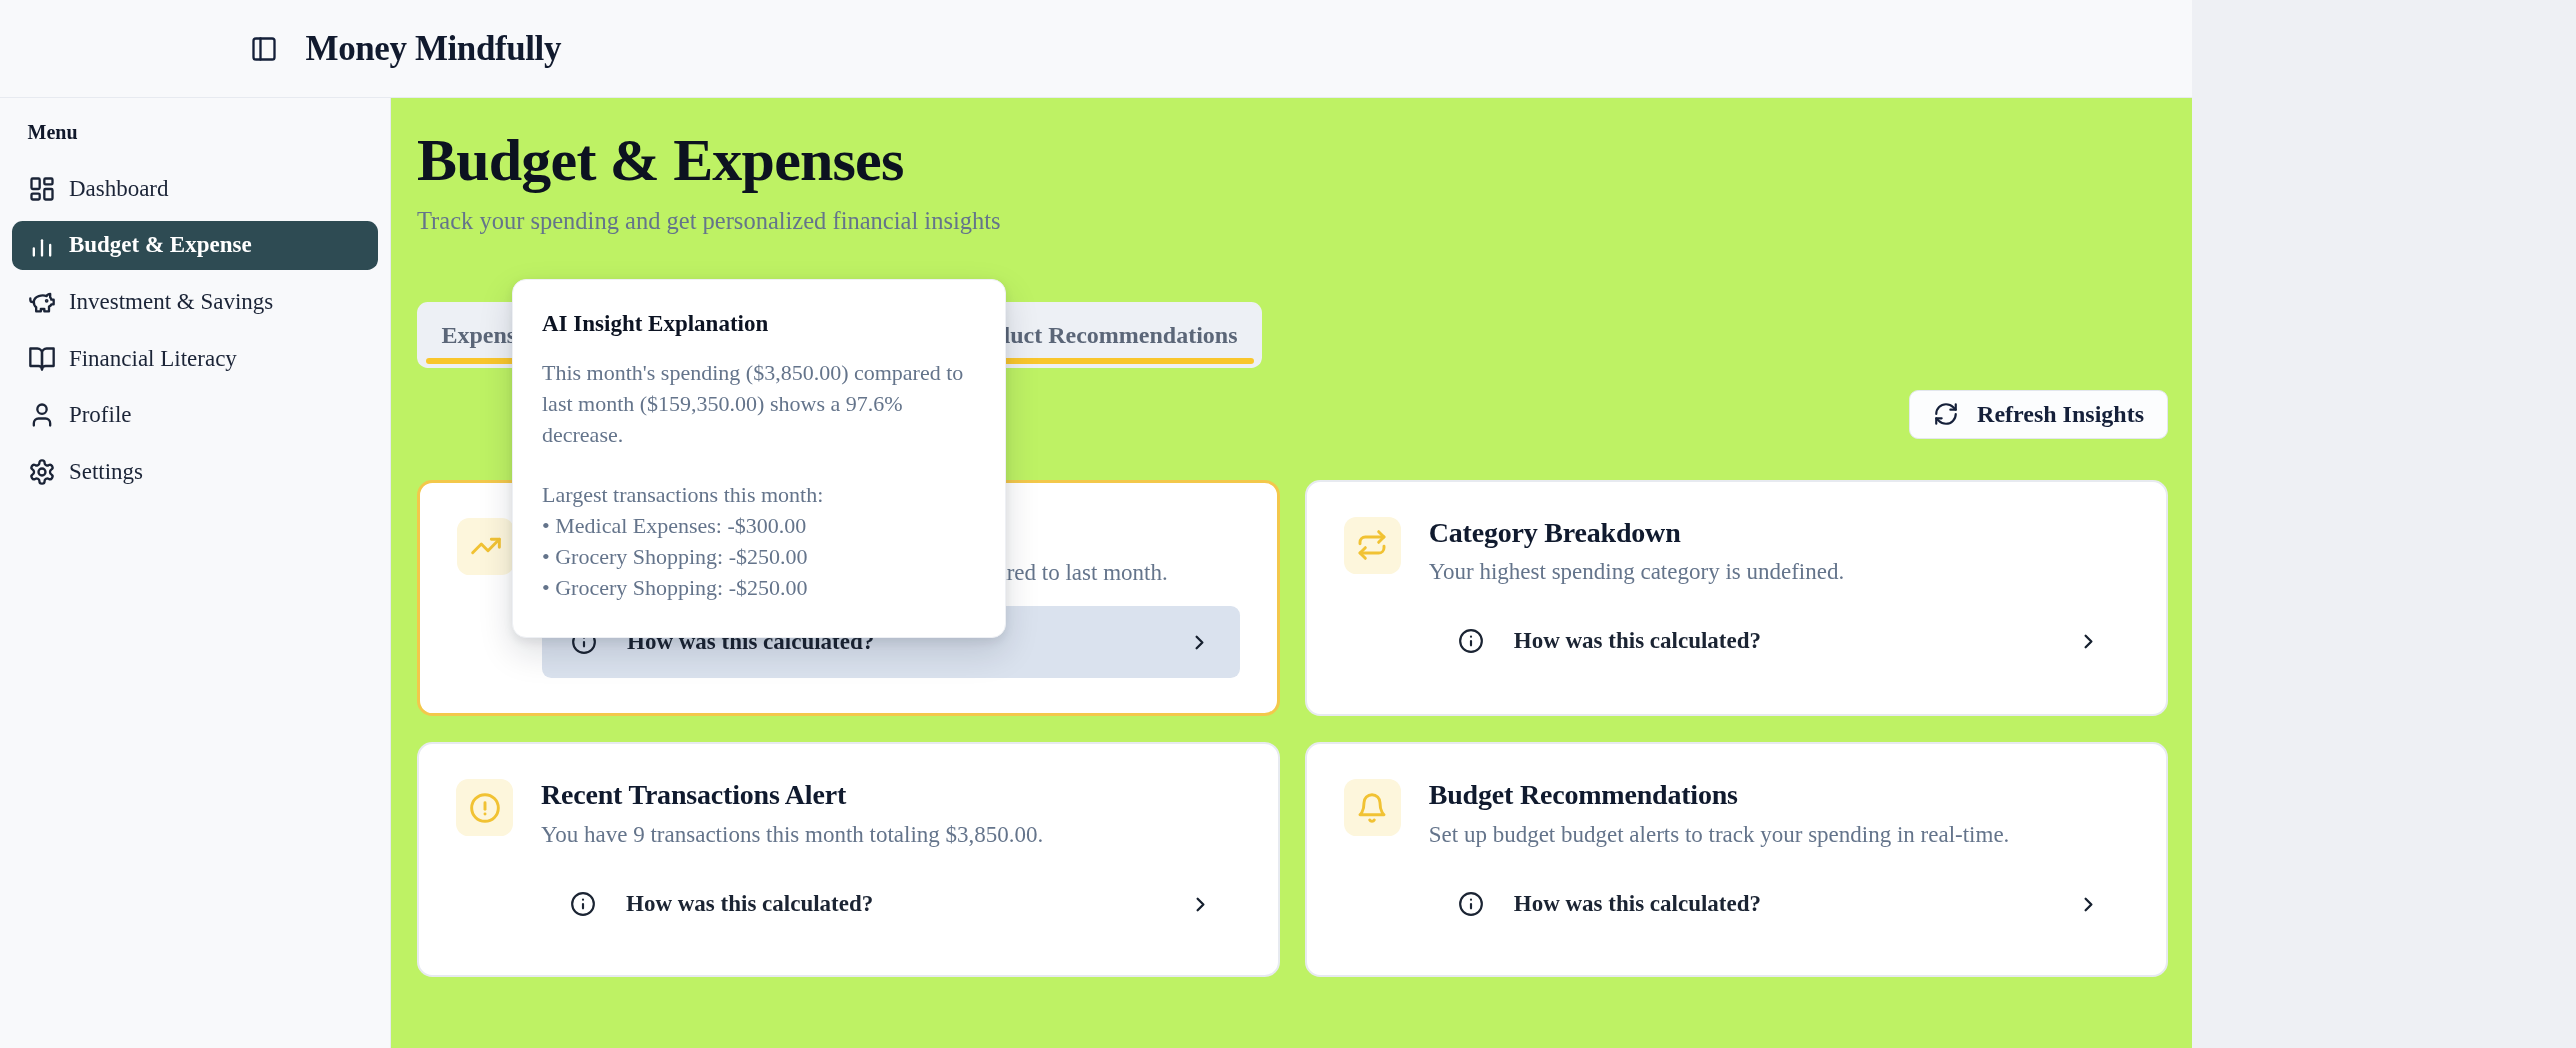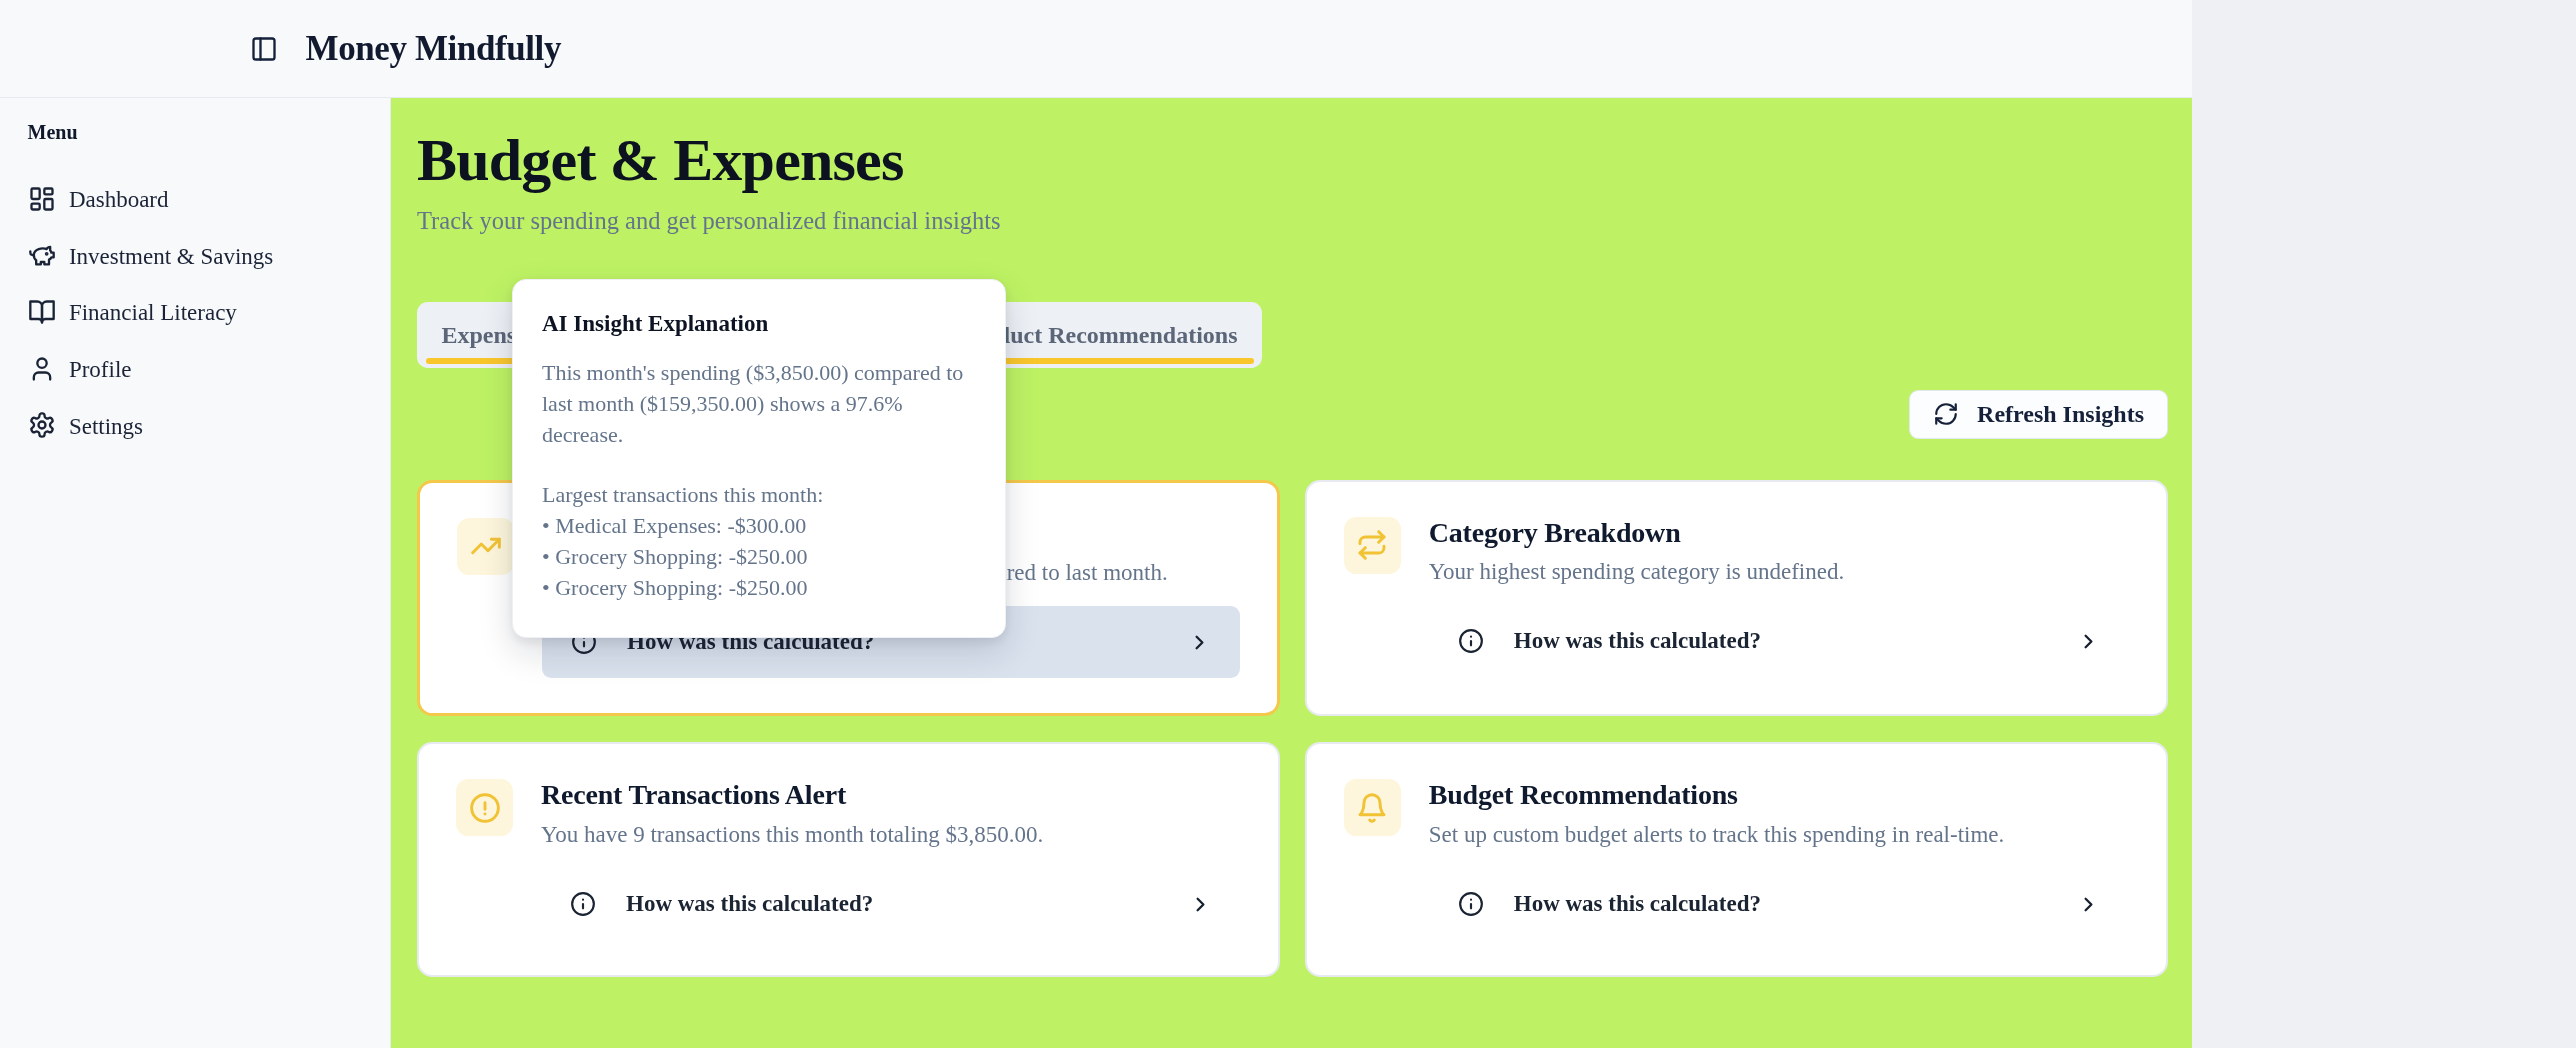--- a/index.html
+++ b/index.html
@@ -27,21 +27,21 @@
   }
 
   
   .body { display:flex; height:951px; }
   .sidebar {
     width:391px; flex:0 0 391px; border-right:1.5px solid #e7eaf0; background:#f8f9fb;
     padding:23px 12.3px 0 12.3px;
   }
   .menu-label { font-size:20px; font-weight:bold; color:#10182b; margin:0 0 20px 15.3px; }
   .nav-item {
-    display:flex; align-items:flex-end; height:49px; margin-bottom:7.7px; border-radius:10.7px;
+    display:flex; align-items:center; height:49px; margin-bottom:7.7px; border-radius:10.7px;
     padding:0 0 0 15.3px; cursor:pointer; color:#1b2437; font-size:23px;
   }
   .nav-item .nav-icon { width:29px; height:29px; margin-right:12.3px; display:flex; align-items:center; }
   .nav-item .nav-icon svg { width:28px; height:28px; }
   .nav-item.active { background:#2e4b53; color:#ffffff; font-weight:bold; }
 
   
   .main { flex:1; padding:31px 24px 0 26px; }
   .page-title { font-size:60px; font-weight:bold; color:#0c1220; letter-spacing:-0.8px; line-height:1.05; }
   .page-subtitle { margin-top:15.3px; font-size:24.5px; color:#64748b; }
@@ -131,20 +131,30 @@
           <svg viewBox="0 0 24 24" fill="none" stroke="currentColor" stroke-width="2" stroke-linecap="round" stroke-linejoin="round">
               <rect x="3" y="3" width="7" height="9" rx="1"></rect>
               <rect x="14" y="3" width="7" height="5" rx="1"></rect>
               <rect x="14" y="12" width="7" height="9" rx="1"></rect>
               <rect x="3" y="16" width="7" height="5" rx="1"></rect>
             </svg>
         </span>
         <span>Dashboard</span>
       </div>
 
+      <div class="nav-item active">
+        <span class="nav-icon">
+          <svg viewBox="0 0 24 24" fill="none" stroke="currentColor" stroke-width="2" stroke-linecap="round">
+              <path d="M5 21v-6"></path>
+              <path d="M12 21V8"></path>
+              <path d="M19 21v-9"></path>
+            </svg>
+        </span>
+        <span>Budget &amp; Expense</span>
+      </div>
 
       <div class="nav-item">
         <span class="nav-icon">
           <svg viewBox="0 0 24 24" fill="none" stroke="currentColor" stroke-width="2" stroke-linecap="round" stroke-linejoin="round">
               <path d="M19 5c-1.5 0-2.8 1.4-3 2-3.5-1.5-11-.3-11 5 0 1.8 0 3 2 4.5V20h4v-2h3v2h4v-4c1-.5 1.7-1 2-2h2v-4h-2c0-1-.5-1.5-1-2V5z"></path>
               <path d="M2 9v1c0 1.1.9 2 2 2h1"></path>
               <circle cx="16" cy="11" r=".6" fill="currentColor"></circle>
             </svg>
         </span>
         <span>Investment &amp; Savings</span>
@@ -289,21 +299,21 @@
 
         <section class="card">
           <div class="icon-box">
             <svg viewBox="0 0 24 24" fill="none" stroke="currentColor" stroke-width="2.2" stroke-linecap="round" stroke-linejoin="round">
                 <path d="M6 8a6 6 0 0 1 12 0c0 7 3 9 3 9H3s3-2 3-9"></path>
                 <path d="M10.3 21a1.94 1.94 0 0 0 3.4 0"></path>
               </svg>
           </div>
           <div class="card-body">
             <h3 class="card-title">Budget Recommendations</h3>
-            <p class="card-desc">Set up custom budget alerts to track this spending in real-time.</p>
+            <p class="card-desc">Set up budget budget alerts to track your spending in real-time.</p>
             <div class="calc-row">
               <span class="info-ic">
                 <svg viewBox="0 0 24 24" fill="none" stroke="currentColor" stroke-width="2" stroke-linecap="round">
                     <circle cx="12" cy="12" r="10"></circle>
                     <line x1="12" y1="16" x2="12" y2="12"></line>
                     <line x1="12" y1="8" x2="12.01" y2="8"></line>
                   </svg>
               </span>
               <span class="calc-label">How was this calculated?</span>
               <svg class="chev" viewBox="0 0 24 24" fill="none" stroke="currentColor" stroke-width="2.4" stroke-linecap="round" stroke-linejoin="round">

